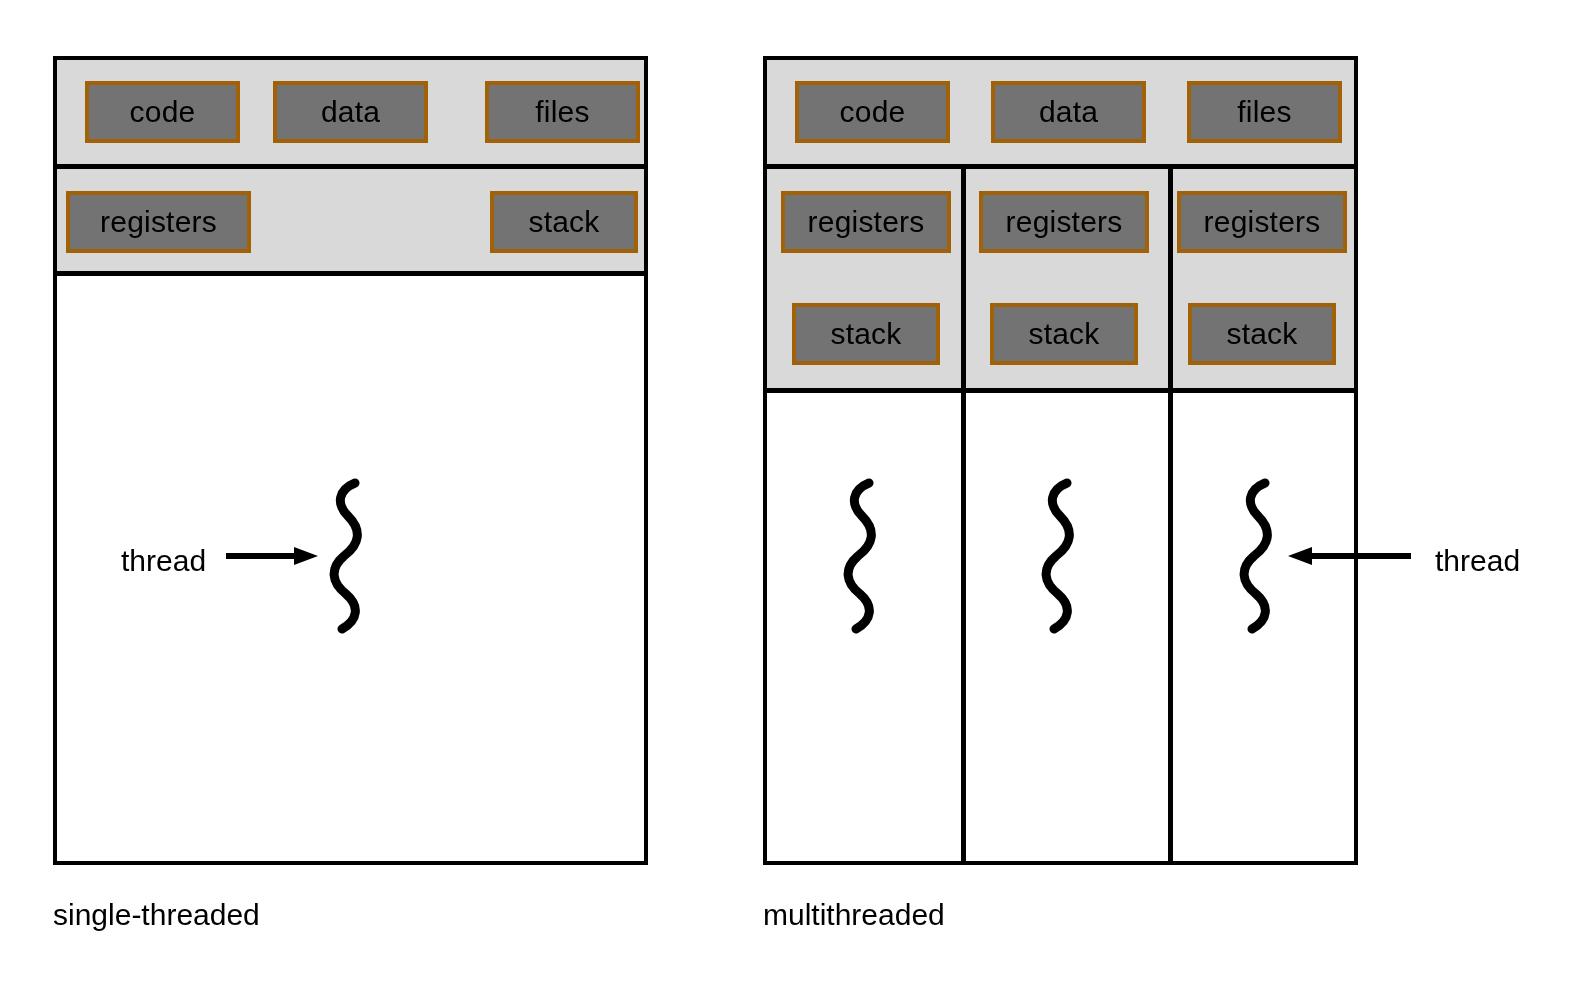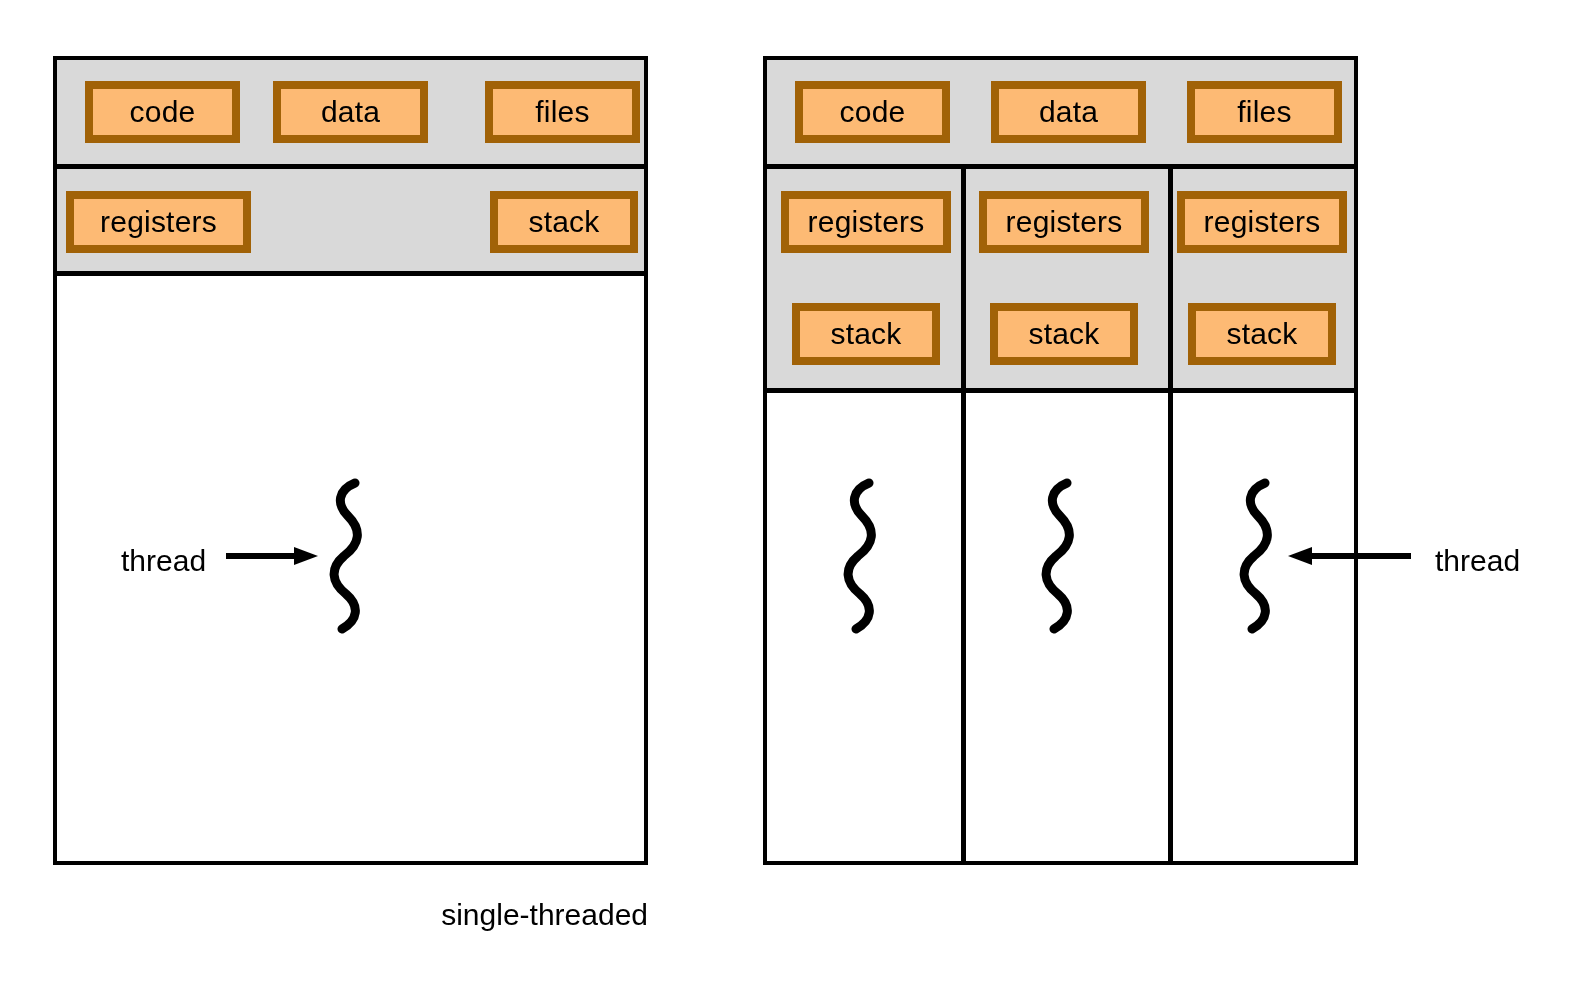--- a/index.html
+++ b/index.html
@@ -28,40 +28,40 @@
   .outer-box {
     border: 4px solid #000;
     background: #ffffff;
   }
 
   .gray-band {
     background: #d9d9d9;
   }
 
   .cell {
-    border: 8px solid #a16207;
-    background: #fdba74;
+    border: 4px solid #a16207;
+    background: #737373;
     display: flex;
     align-items: center;
     justify-content: center;
     font-size: 30px;
     letter-spacing: 0.2px;
     line-height: 1;
   }
 
   .vdiv {
     background: #000;
   }
   .hdiv {
     background: #000;
   }
 
   .caption {
     font-size: 30px;
-    text-align: right;
+    text-align: left;
     white-space: nowrap;
   }
 
   .thread-label {
     font-size: 30px;
     white-space: nowrap;
     line-height: 1;
     margin-left: 7px;
   }
 
@@ -192,14 +192,17 @@
   <div class="abs arrow" style="left:1286px; top:544px; width:125px; height:24px;">
     <svg width="125" height="24" viewBox="0 0 125 24">
       <line x1="125" y1="12" x2="22" y2="12" stroke="#000" stroke-width="6"></line>
       <polygon points="2,12 26,3 26,21" fill="#000"></polygon>
     </svg>
   </div>
   <div class="abs thread-label" style="left:1428px; top:546px;">
     <span>thread</span>
   </div>
 
+  <div class="abs caption" style="left:763px; top:898px; width:595px;">
+    <span>multithreaded</span>
+  </div>
 
 </div>
 
 </body></html>

